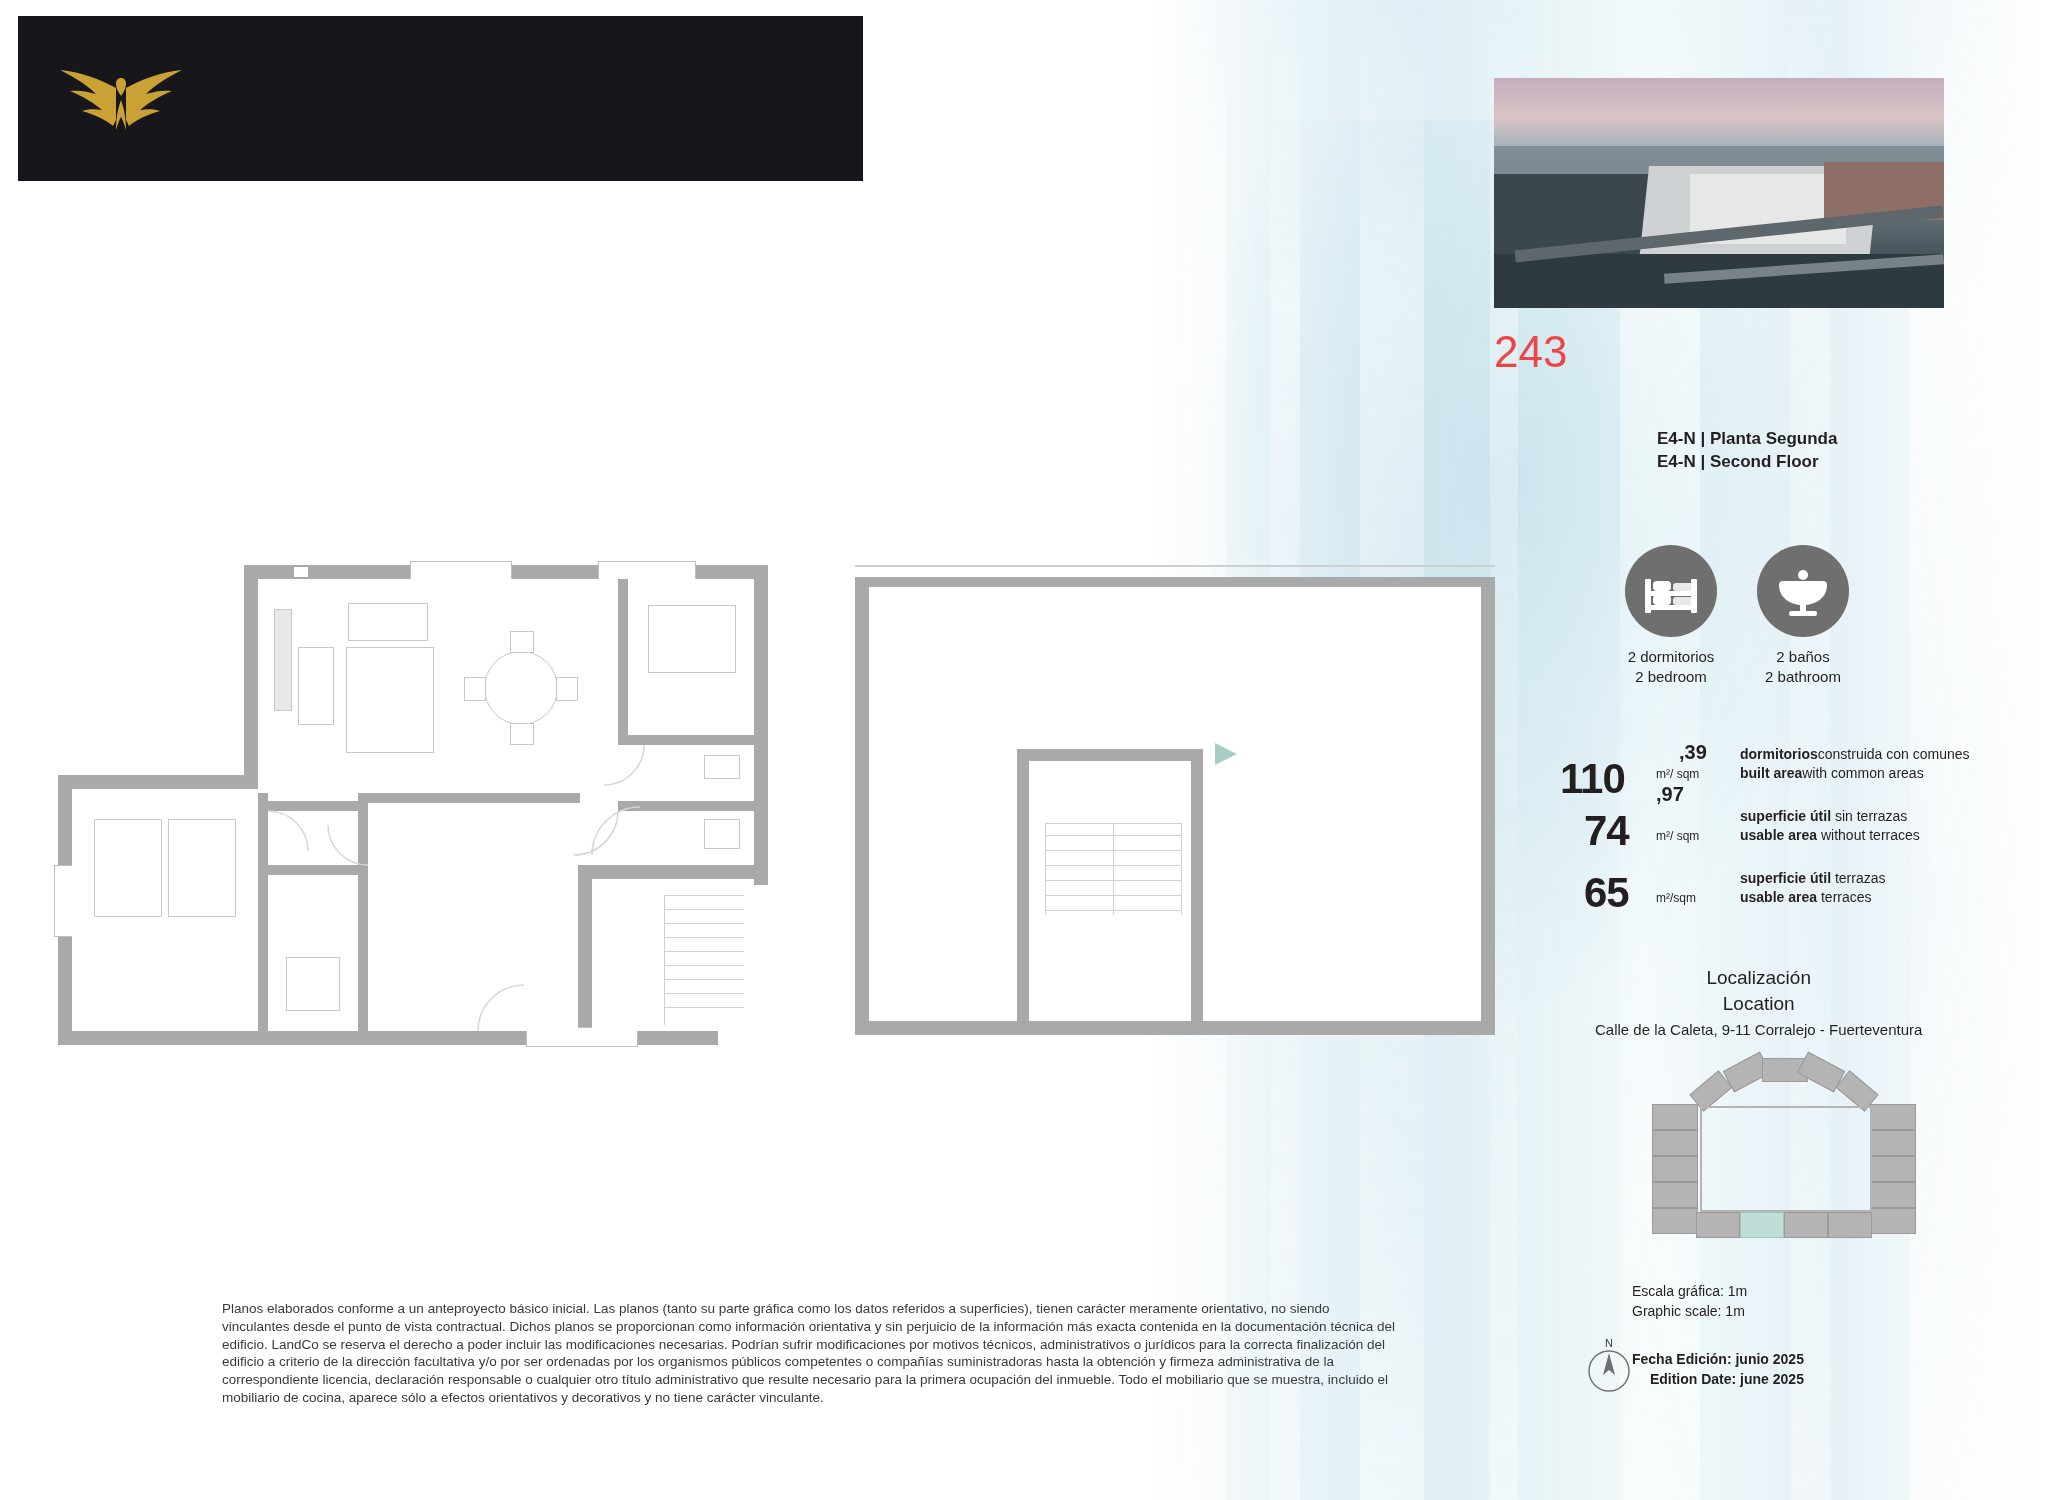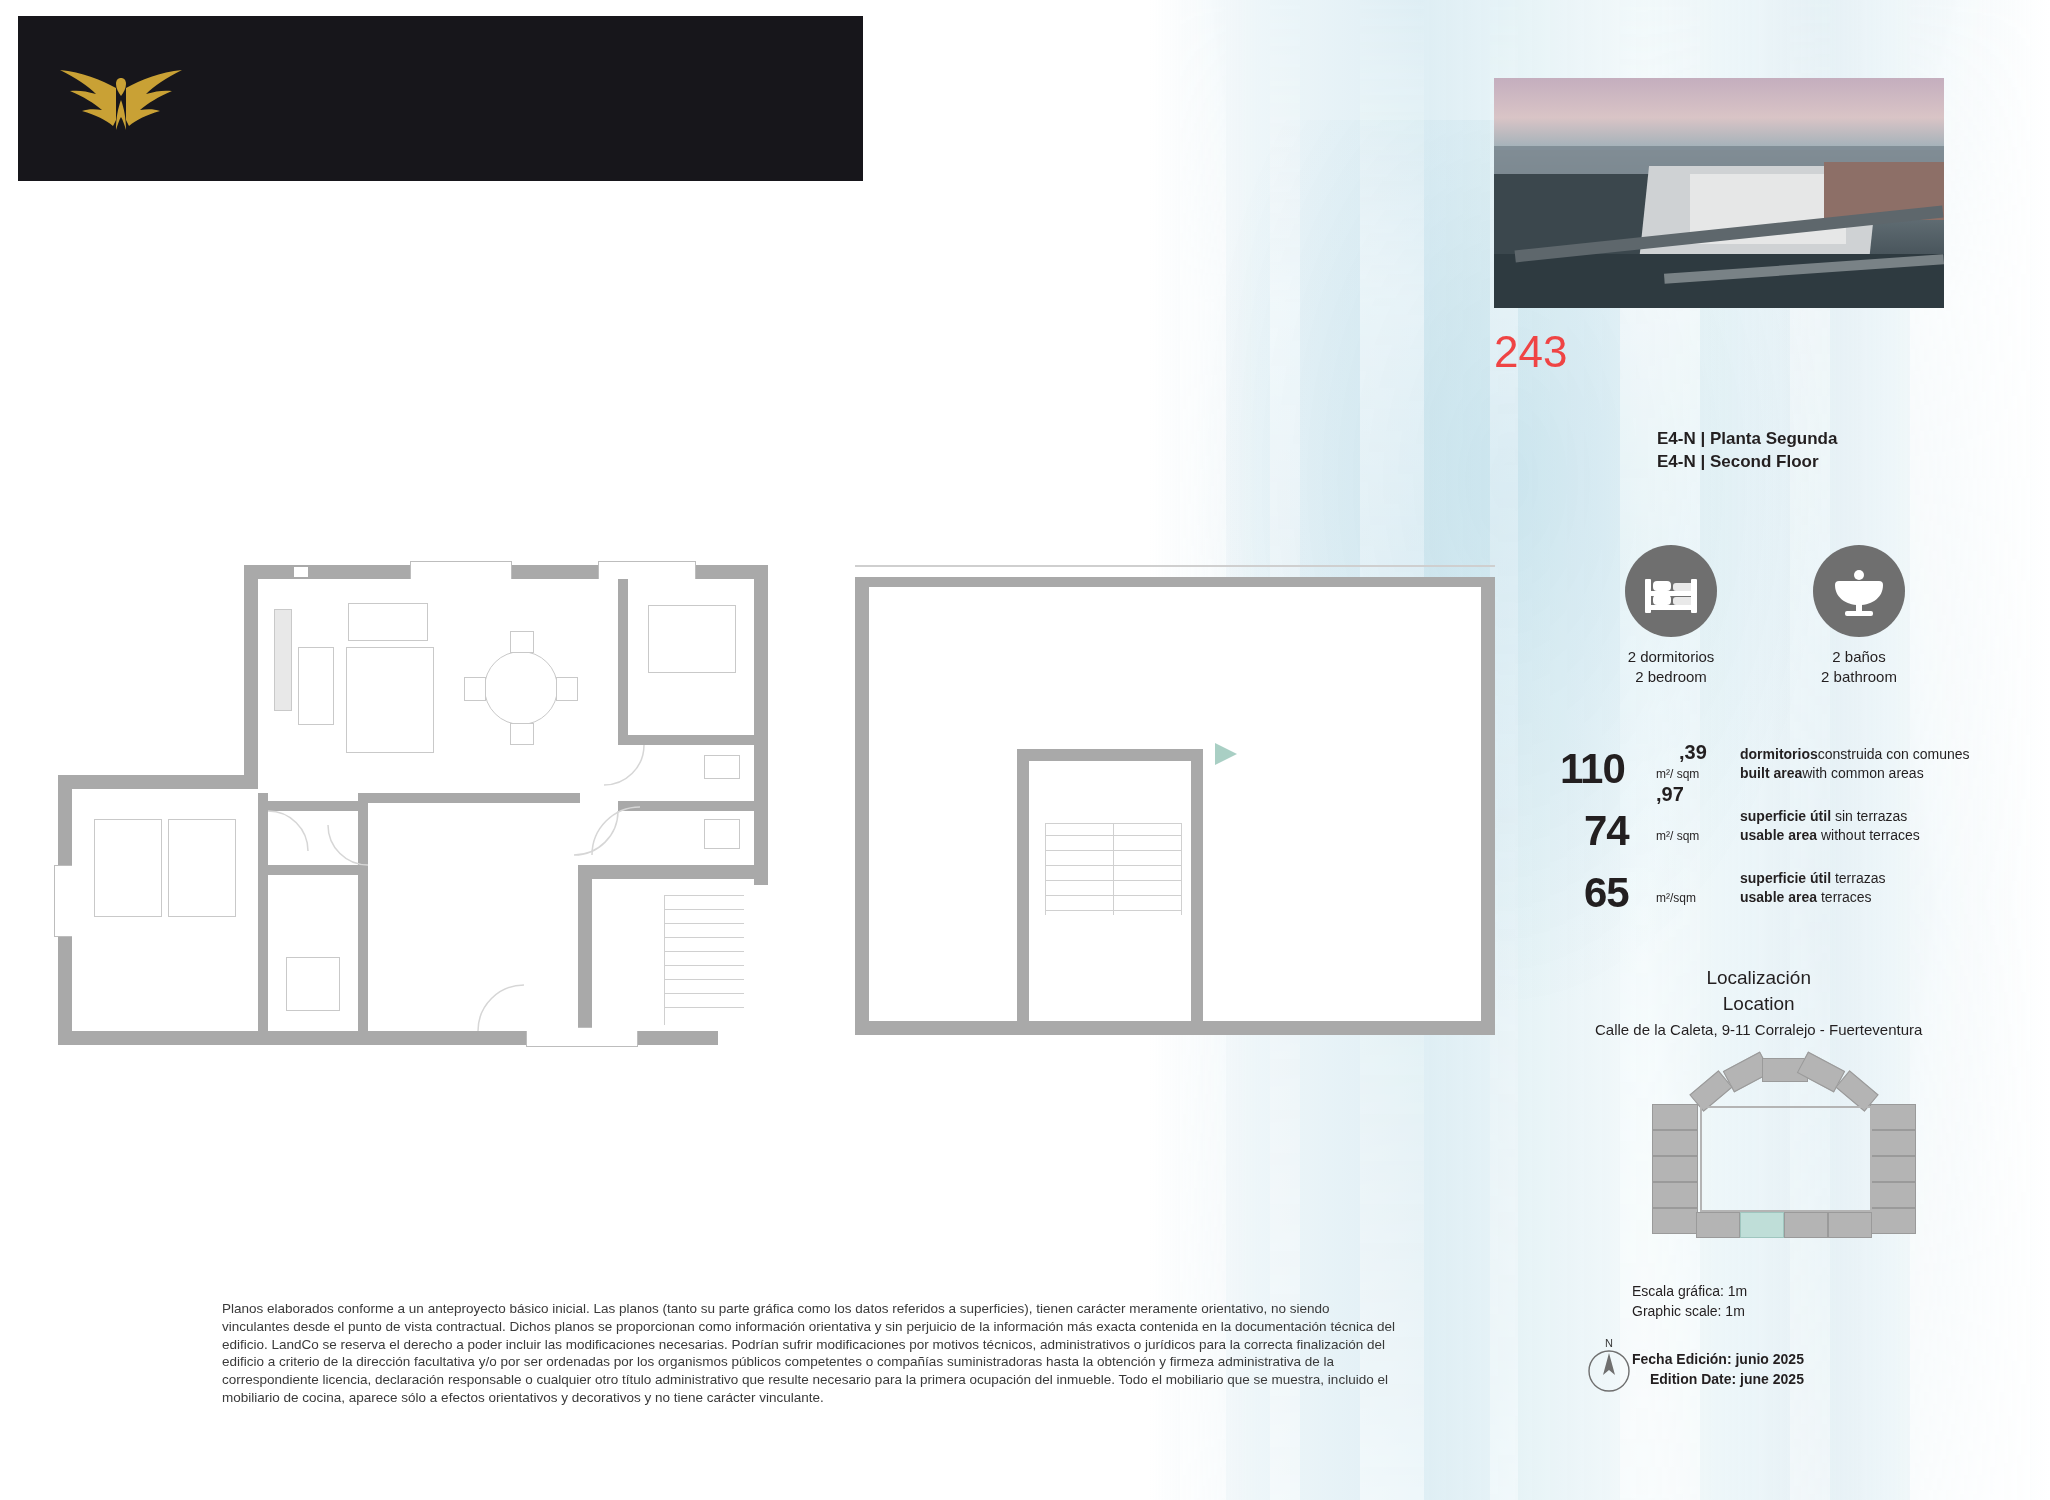--- a/index.html
+++ b/index.html
@@ -132,21 +132,21 @@
     top: 428px;
     line-height: 1.35;
   }
   .floor-line { font-size: 17px; font-weight: bold; white-space: nowrap; }
 
   .icons-row {
     position: absolute;
     left: 1625px;
     top: 545px;
     display: flex;
-    gap: 96px;
+    gap: 40px;
   }
   .icon-col { width: 92px; text-align: center; }
   .icon-circle {
     width: 92px; height: 92px; border-radius: 50%;
     background: #6f6f6f;
     position: relative;
     margin: 0 auto;
   }
   .icon-cap {
     margin-top: 10px;
@@ -403,21 +403,21 @@
       <div class="icon-cap">
         <div>2 baños</div>
         <div>2 bathroom</div>
       </div>
     </div>
   </div>
 
   <div class="areas">
 
     <div class="area-row">
-      <div class="area-num" style="left:0;">110</div>
+      <div class="area-num" style="left:0;margin-top:10px;">110</div>
       <div class="area-dec" style="left:96px;margin-left:23px;">,39</div>
       <div class="area-unit" style="left:96px; top:22px;">m²/ sqm</div>
       <div class="area-lbl">
         <div><b>dormitorios</b><span>construida con comunes</span></div>
         <div><b>built area</b><span>with common areas</span></div>
       </div>
     </div>
 
     <div class="area-row">
       <div class="area-num" style="left:24px;">74</div>

